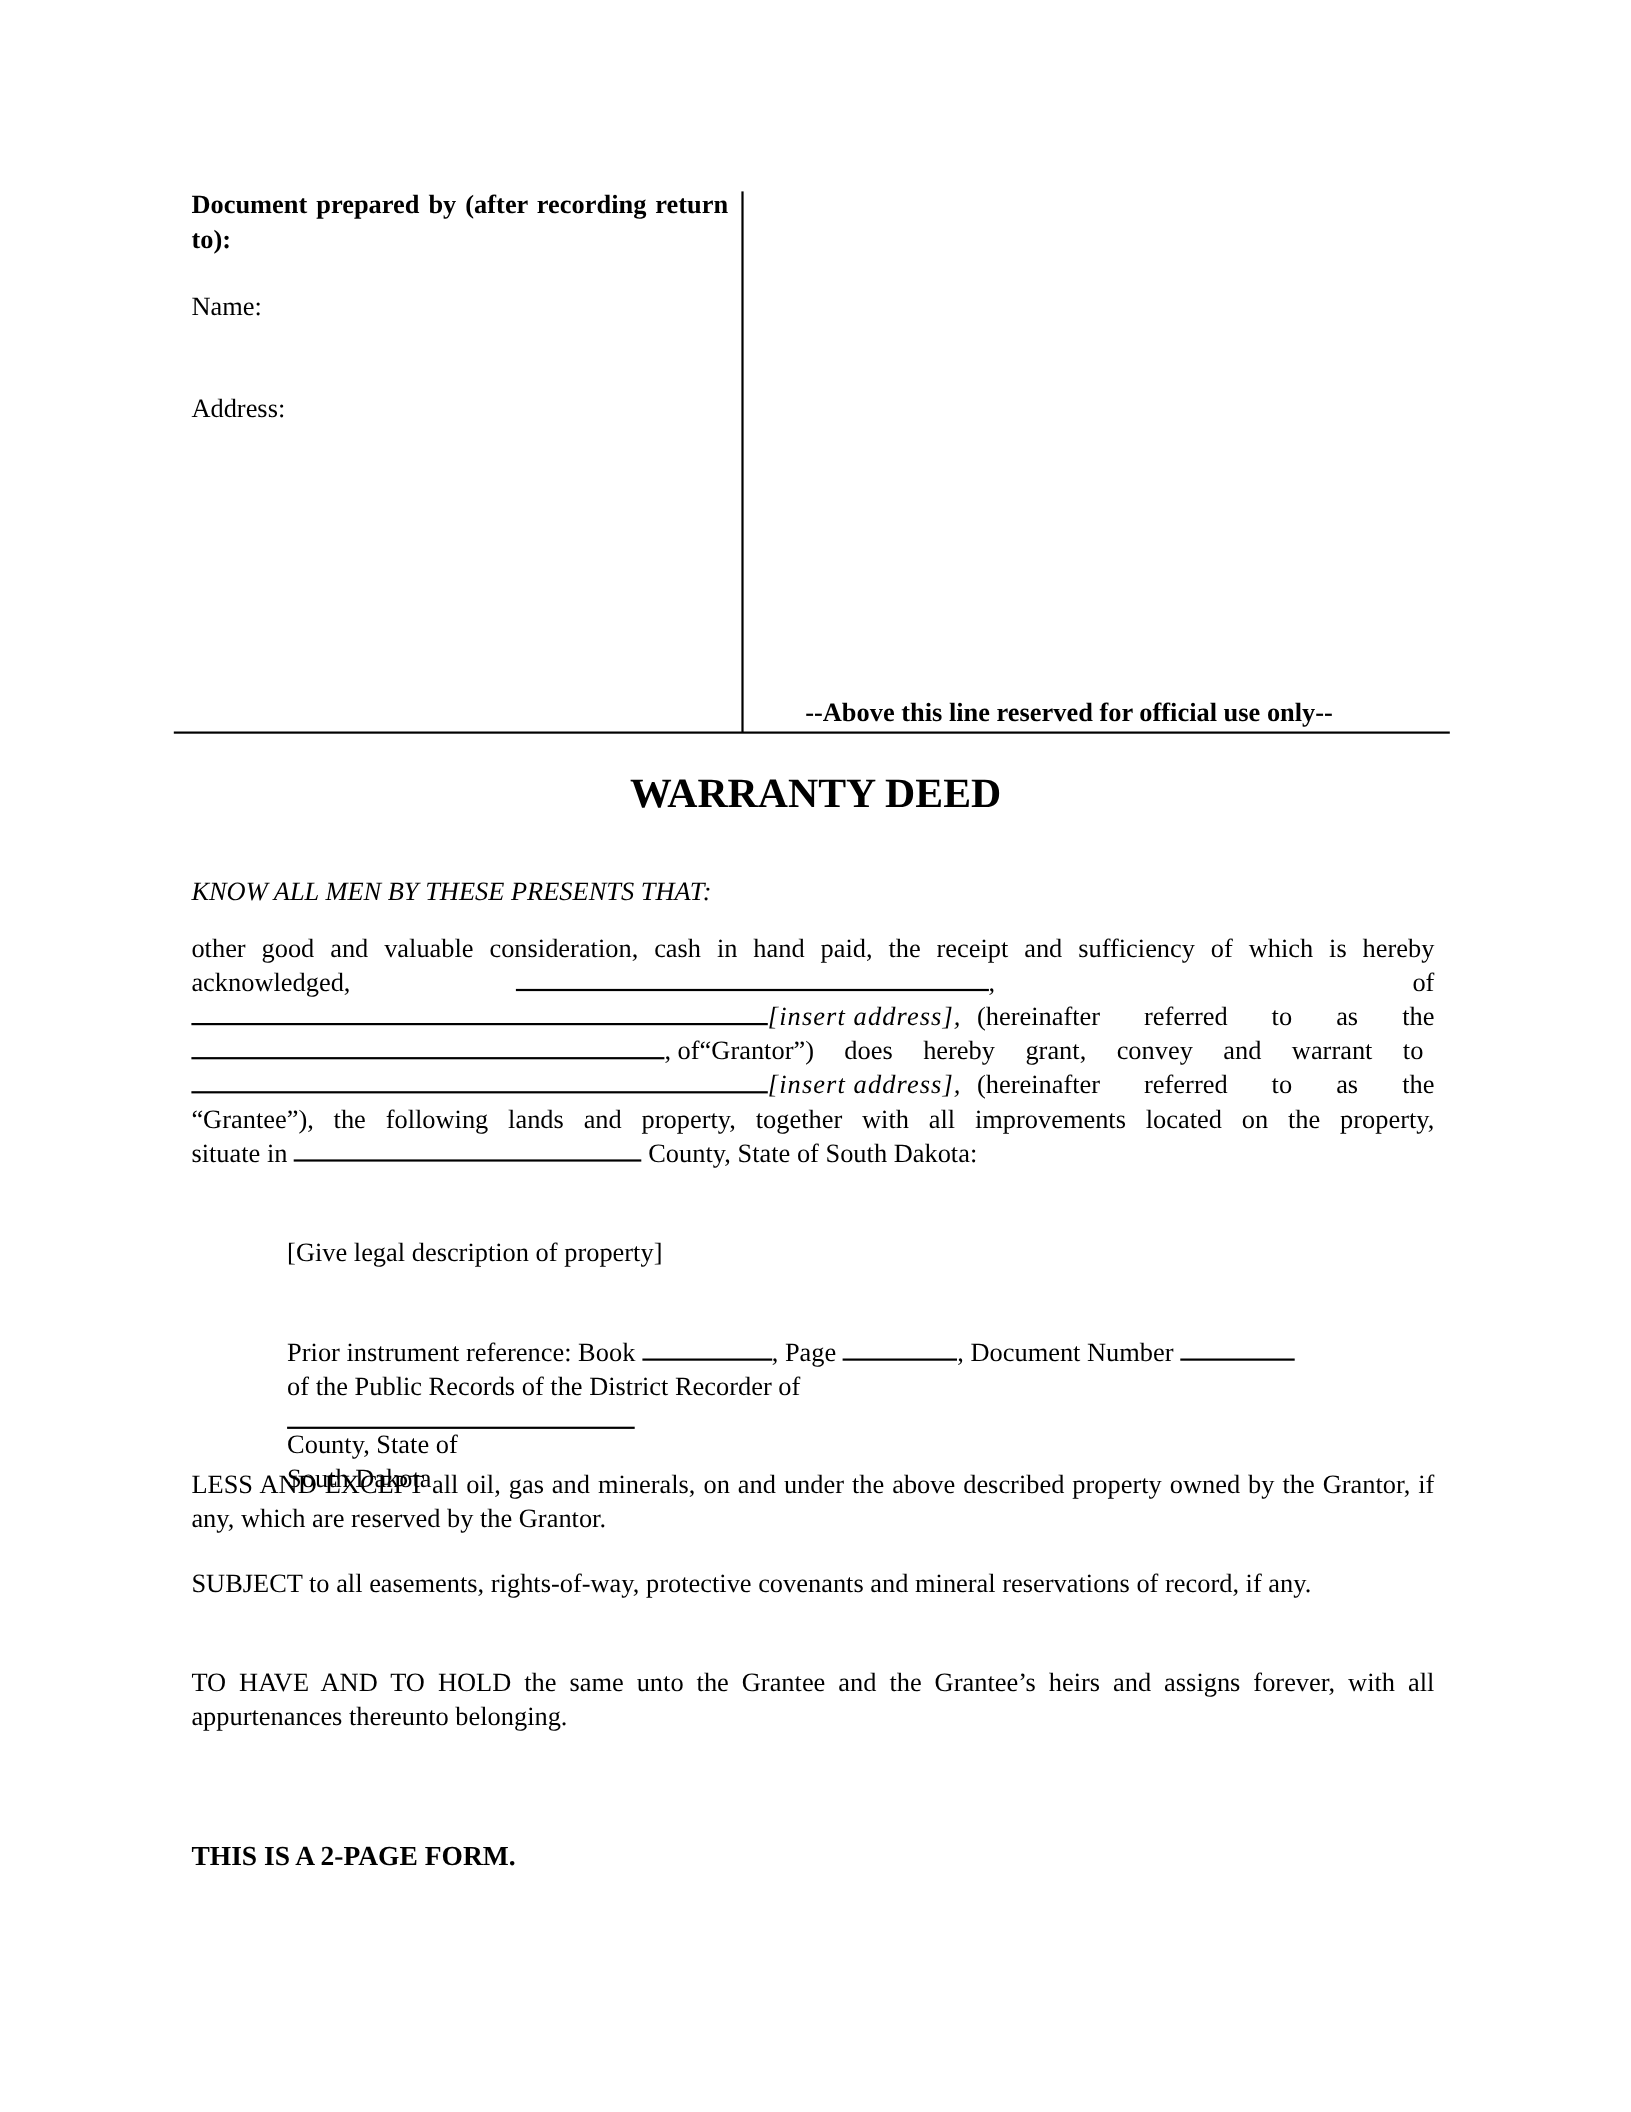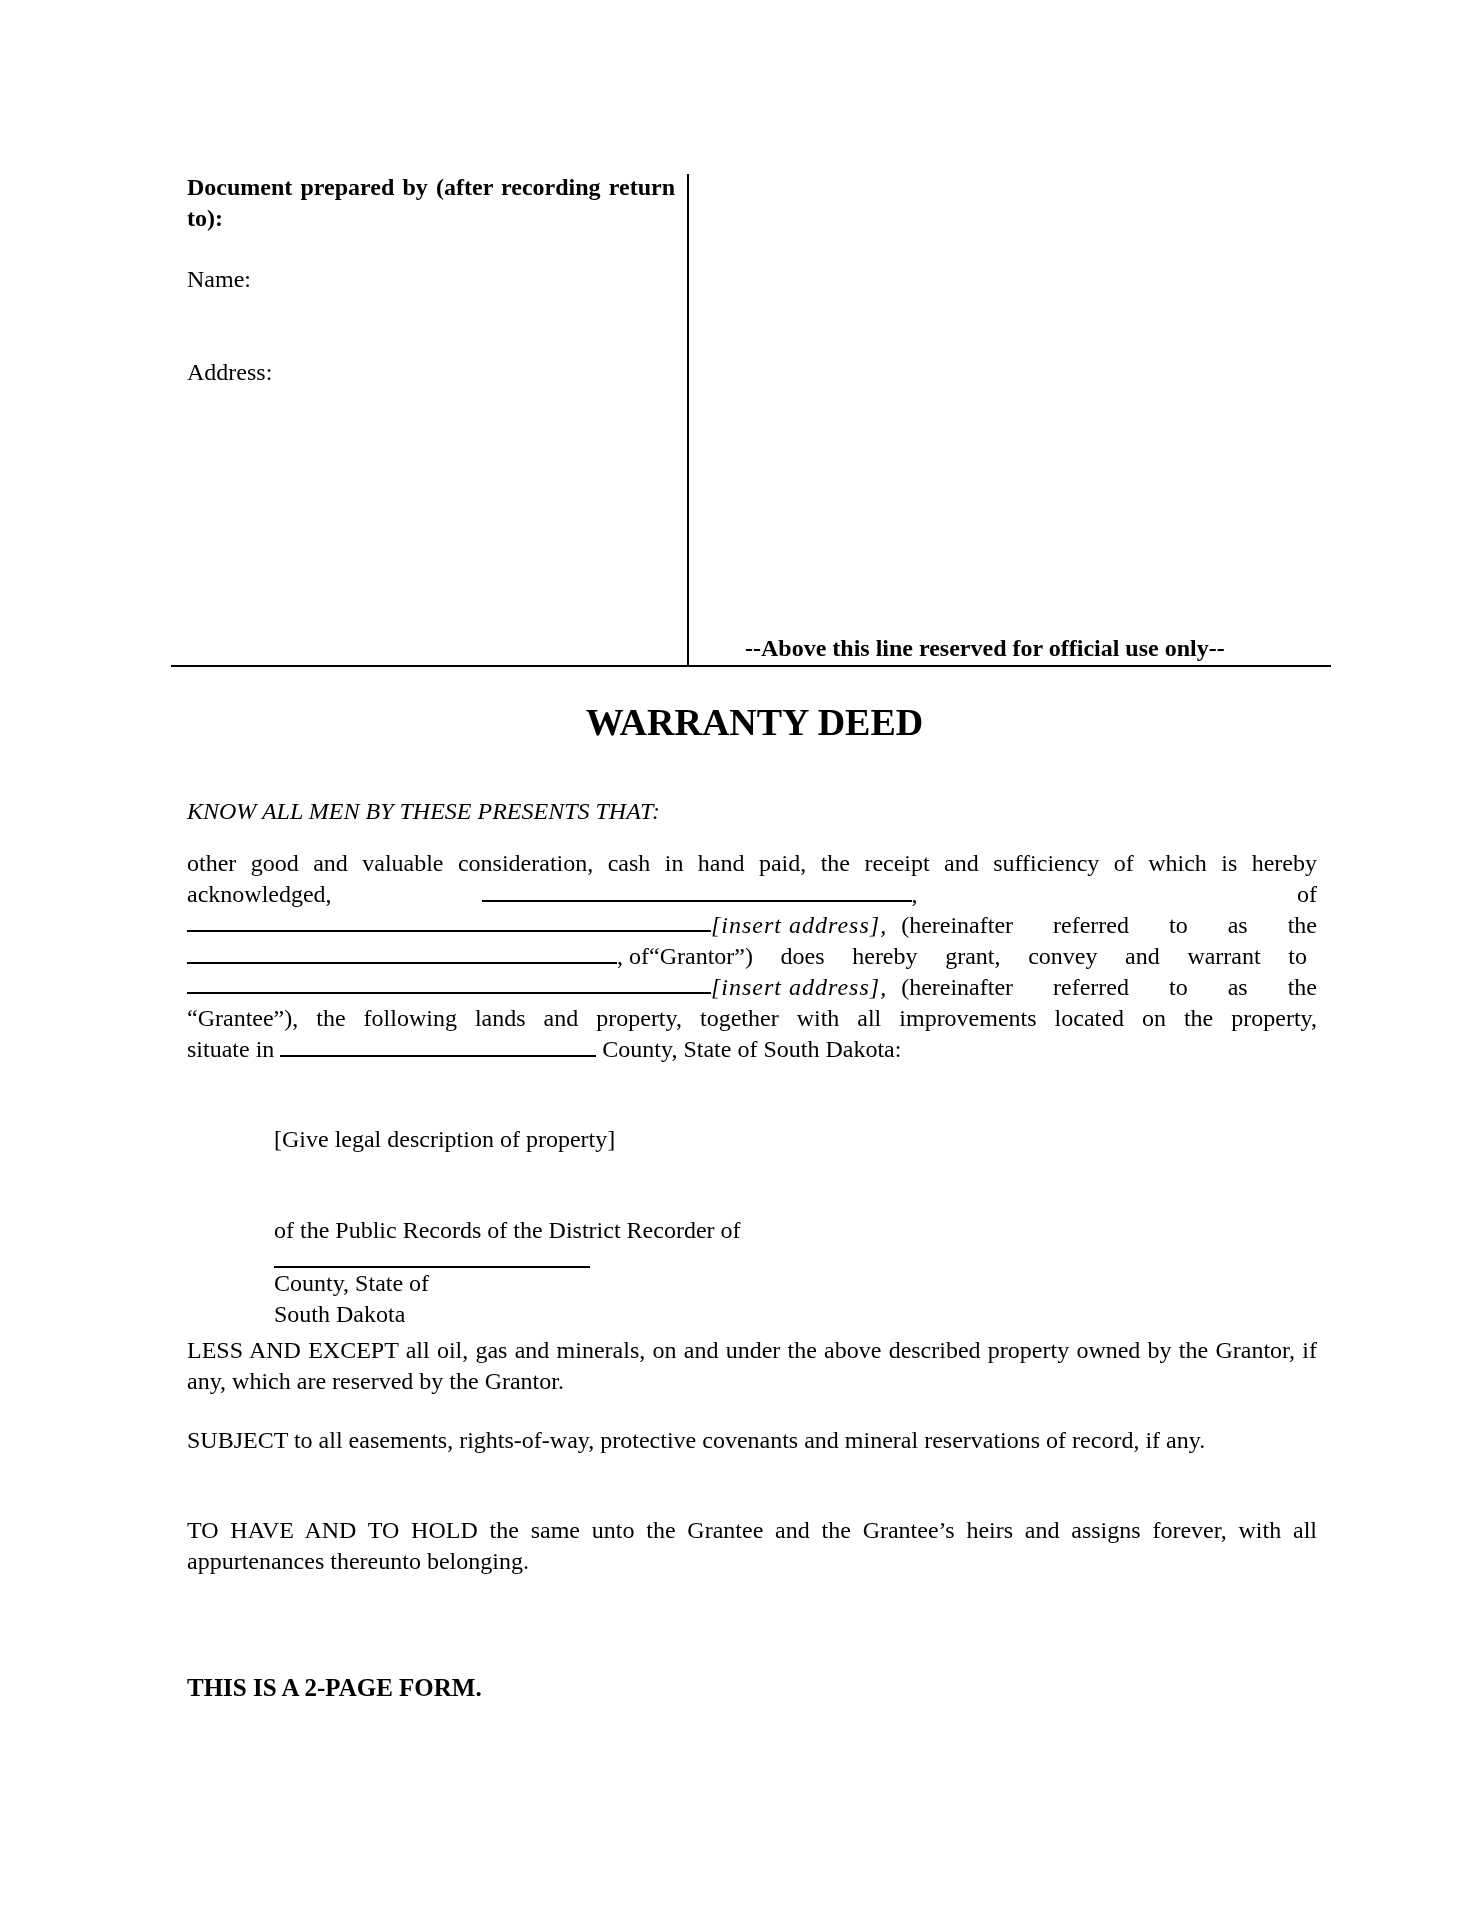--- a/index.html
+++ b/index.html
@@ -1,18 +1,18 @@
 <!DOCTYPE html>
 <html><head>
 <meta charset="utf-8">
 <style>
   html, body { margin: 0; padding: 0; background: #ffffff; }
   body { width: 1483px; height: 1920px; position: relative; overflow: hidden;
          font-family: "Liberation Serif", "DejaVu Serif", serif; color: #000; }
-  .abs { position: absolute; margin-left: 13px; }
+  .abs { position: absolute; }
   .p { font-size: 24px; line-height: 31px; }
   .bold { font-weight: bold; }
   .just { text-align: justify; text-align-last: justify; }
   .justlast { text-align: justify; }
   .blank { display: inline-block; border-bottom: 2px solid #000; height: 20px; vertical-align: baseline; }
   .it { font-style: italic; letter-spacing: 1px; }
   #vline { left: 674px; top: 174px; width: 2px; height: 492px; background: #000; }
   #hline { left: 158px; top: 665px; width: 1160px; height: 2px; background: #000; }
 </style>
 </head>
@@ -56,20 +56,26 @@
   <div>
     <span>situate in</span>
     <span class="blank" style="width:316px;"></span>
     <span>County, State of South Dakota:</span>
   </div>
 </div>
 
 <div class="abs p" style="left:261px; top:1124px;">[Give legal description of property]</div>
 
 <div class="abs p" style="left:261px; top:1215px; width:1043px;">
+  <div>
+    <span>Prior instrument reference: Book</span>
+    <span class="blank" style="width:118px;"></span><span>, Page</span>
+    <span class="blank" style="width:104px;"></span><span>, Document Number</span>
+    <span class="blank" style="width:104px;"></span>
+  </div>
   <div style="display:flex; justify-content:flex-end;flex-direction:column;">
     <span>of the Public Records of the District Recorder of</span>
     <span class="blank" style="width:316px;"></span>
     <span>County, State of</span>
   </div>
   <div>South Dakota</div>
 </div>
 
 <div class="abs p justlast" style="left:174px; top:1335px; width:1130px;">LESS AND EXCEPT all oil, gas and minerals, on and under the above described property owned by the Grantor, if any, which are reserved by the Grantor.</div>
 <div class="abs p justlast" style="left:174px; top:1425px; width:1130px;">SUBJECT to all easements, rights-of-way, protective covenants and mineral reservations of record, if any.</div>

